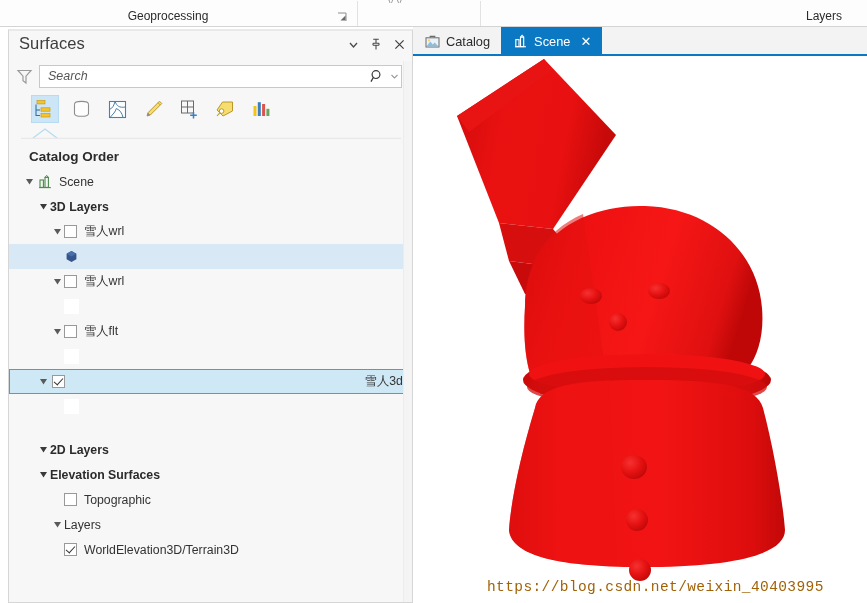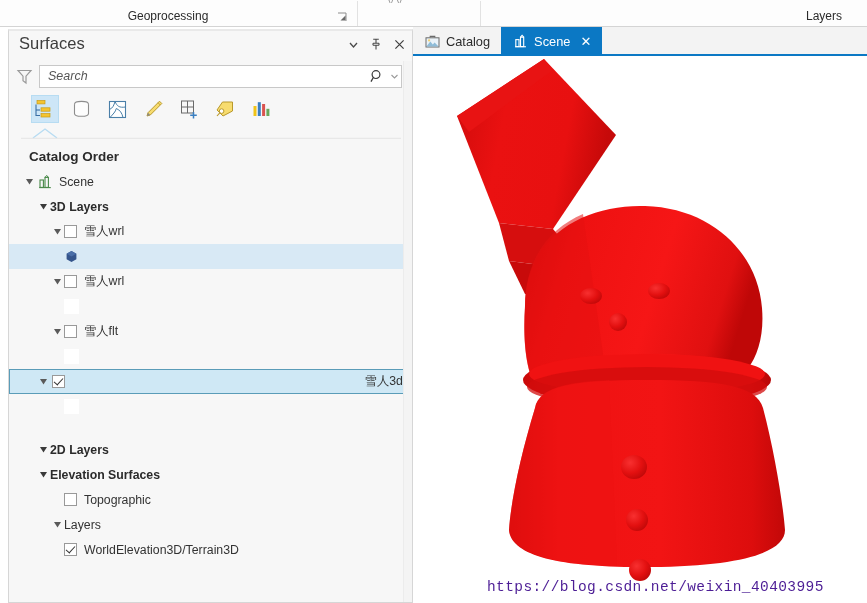--- a/index.html
+++ b/index.html
@@ -298,21 +298,21 @@
     width: 454px; height: 547px;
     background: #ffffff;
     overflow: hidden;
   }
   .scene-svg { position: absolute; left: 0; top: 0; }
   .watermark {
     position: absolute;
     left: 74px; bottom: 8px;
     font-family: "Liberation Mono", "DejaVu Sans Mono", monospace;
     font-size: 14.5px;
-    color: #4c1d95;
+    color: #a16207;
     letter-spacing: .4px;
     white-space: nowrap;
     user-select: none;
   }
 </style>
 </head>
 <body>
 
 <div id="app">
 

